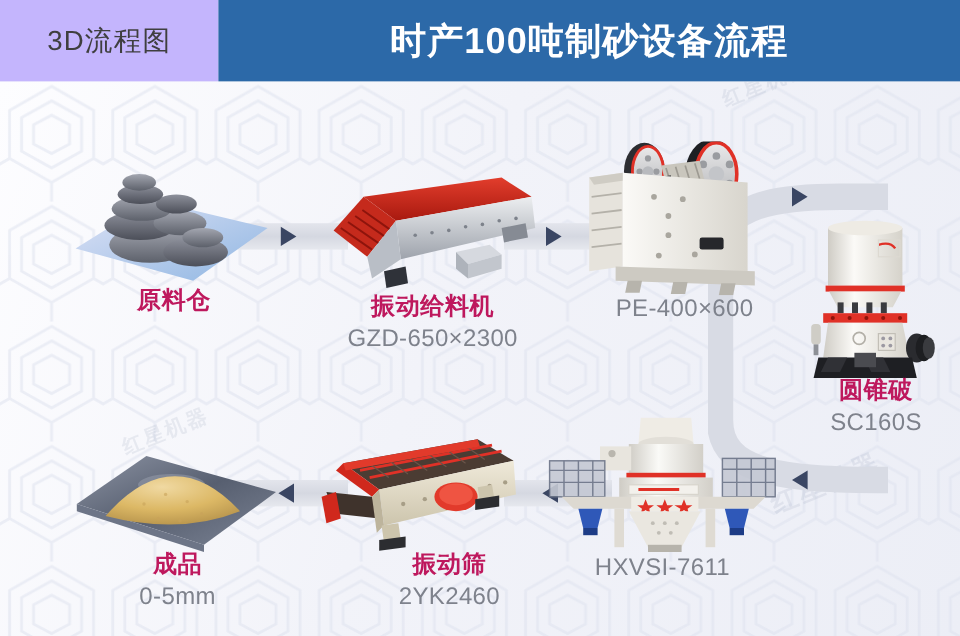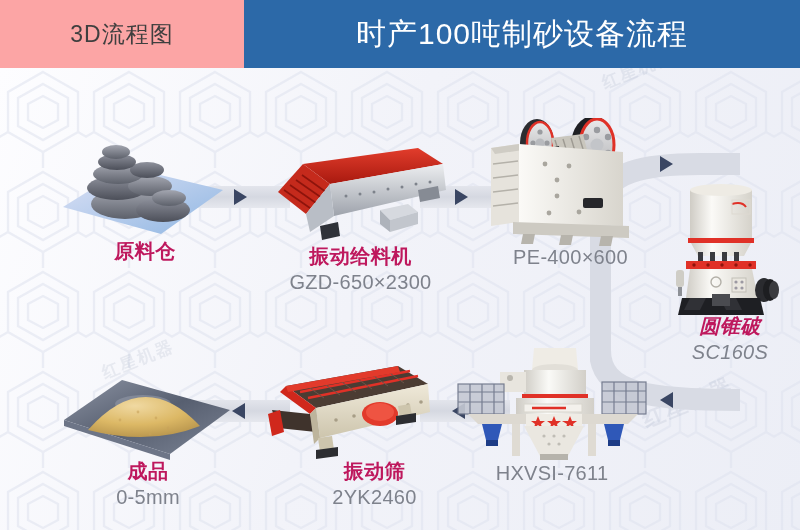--- a/index.html
+++ b/index.html
@@ -5,24 +5,24 @@
   html,body{margin:0;padding:0;}
   body{
     width:800px;height:530px;overflow:hidden;
     font-family:"Liberation Sans","DejaVu Sans",sans-serif;
     background:#f4f6fb;
   }
   #stage{position:relative;width:800px;height:530px;overflow:hidden;background:#f5f6fa;}
 
   
   .header{position:absolute;left:0;top:0;width:800px;height:68px;display:flex;}
-  .hdr-left{width:244px;height:68px;background:#fca5a5;display:flex;align-items:center;justify-content:center;}
+  .hdr-left{width:182px;height:68px;background:#c4b5fd;display:flex;align-items:center;justify-content:center;}
   .hdr-left span{font-size:23px;color:#3f3f3f;letter-spacing:1px;font-weight:400;}
   .hdr-right{flex:1;height:68px;background:#2c69a8;display:flex;align-items:center;justify-content:center;}
-  .hdr-right span{font-size:30px;color:#ffffff;letter-spacing:1px;font-weight:400;}
+  .hdr-right span{font-size:30px;color:#ffffff;letter-spacing:1px;font-weight:700;}
 
   
   .bg{position:absolute;left:0;top:68px;width:800px;height:462px;
       background:
         linear-gradient(110deg,#fdfdff 0%,#f2f3f9 45%,#eceef6 100%);
       overflow:hidden;}
   .bg svg{position:absolute;left:0;top:0;opacity:.55;}
   .wm{position:absolute;color:rgba(150,160,185,.17);font-size:17px;font-weight:700;
       transform:rotate(-22deg);letter-spacing:2px;white-space:nowrap;}
 
@@ -248,21 +248,21 @@
       <polygon points="30,104 146,108 146,120 30,116" fill="#cdcac2"></polygon>
       <polygon points="40,116 52,116 50,126 38,126" fill="#b7b4ac"></polygon>
       <polygon points="78,117 90,117 88,127 76,127" fill="#b7b4ac"></polygon>
       <polygon points="118,118 130,118 128,128 116,128" fill="#b7b4ac"></polygon>
     </svg>
     <div class="cap" style="top:126px;">
       <div class="t2">PE-400×600</div>
     </div>
   </div>
 
-  <div class="node" style="left:660px;top:182px;width:140px;height:190px;font-style:italic;">
+  <div class="node" style="left:660px;top:182px;width:140px;height:190px;">
     <svg class="art" width="140" height="135" viewBox="0 0 140 135">
       <defs>
         <linearGradient id="cbody" x1="0" y1="0" x2="1" y2="0">
           <stop offset="0" stop-color="#cfccc5"></stop>
             <stop offset=".35" stop-color="#fbfaf7"></stop>
           <stop offset="1" stop-color="#d5d2ca"></stop>
         </linearGradient>
       </defs>
 
       <rect x="30" y="8" width="62" height="48" fill="url(#cbody)"></rect>

